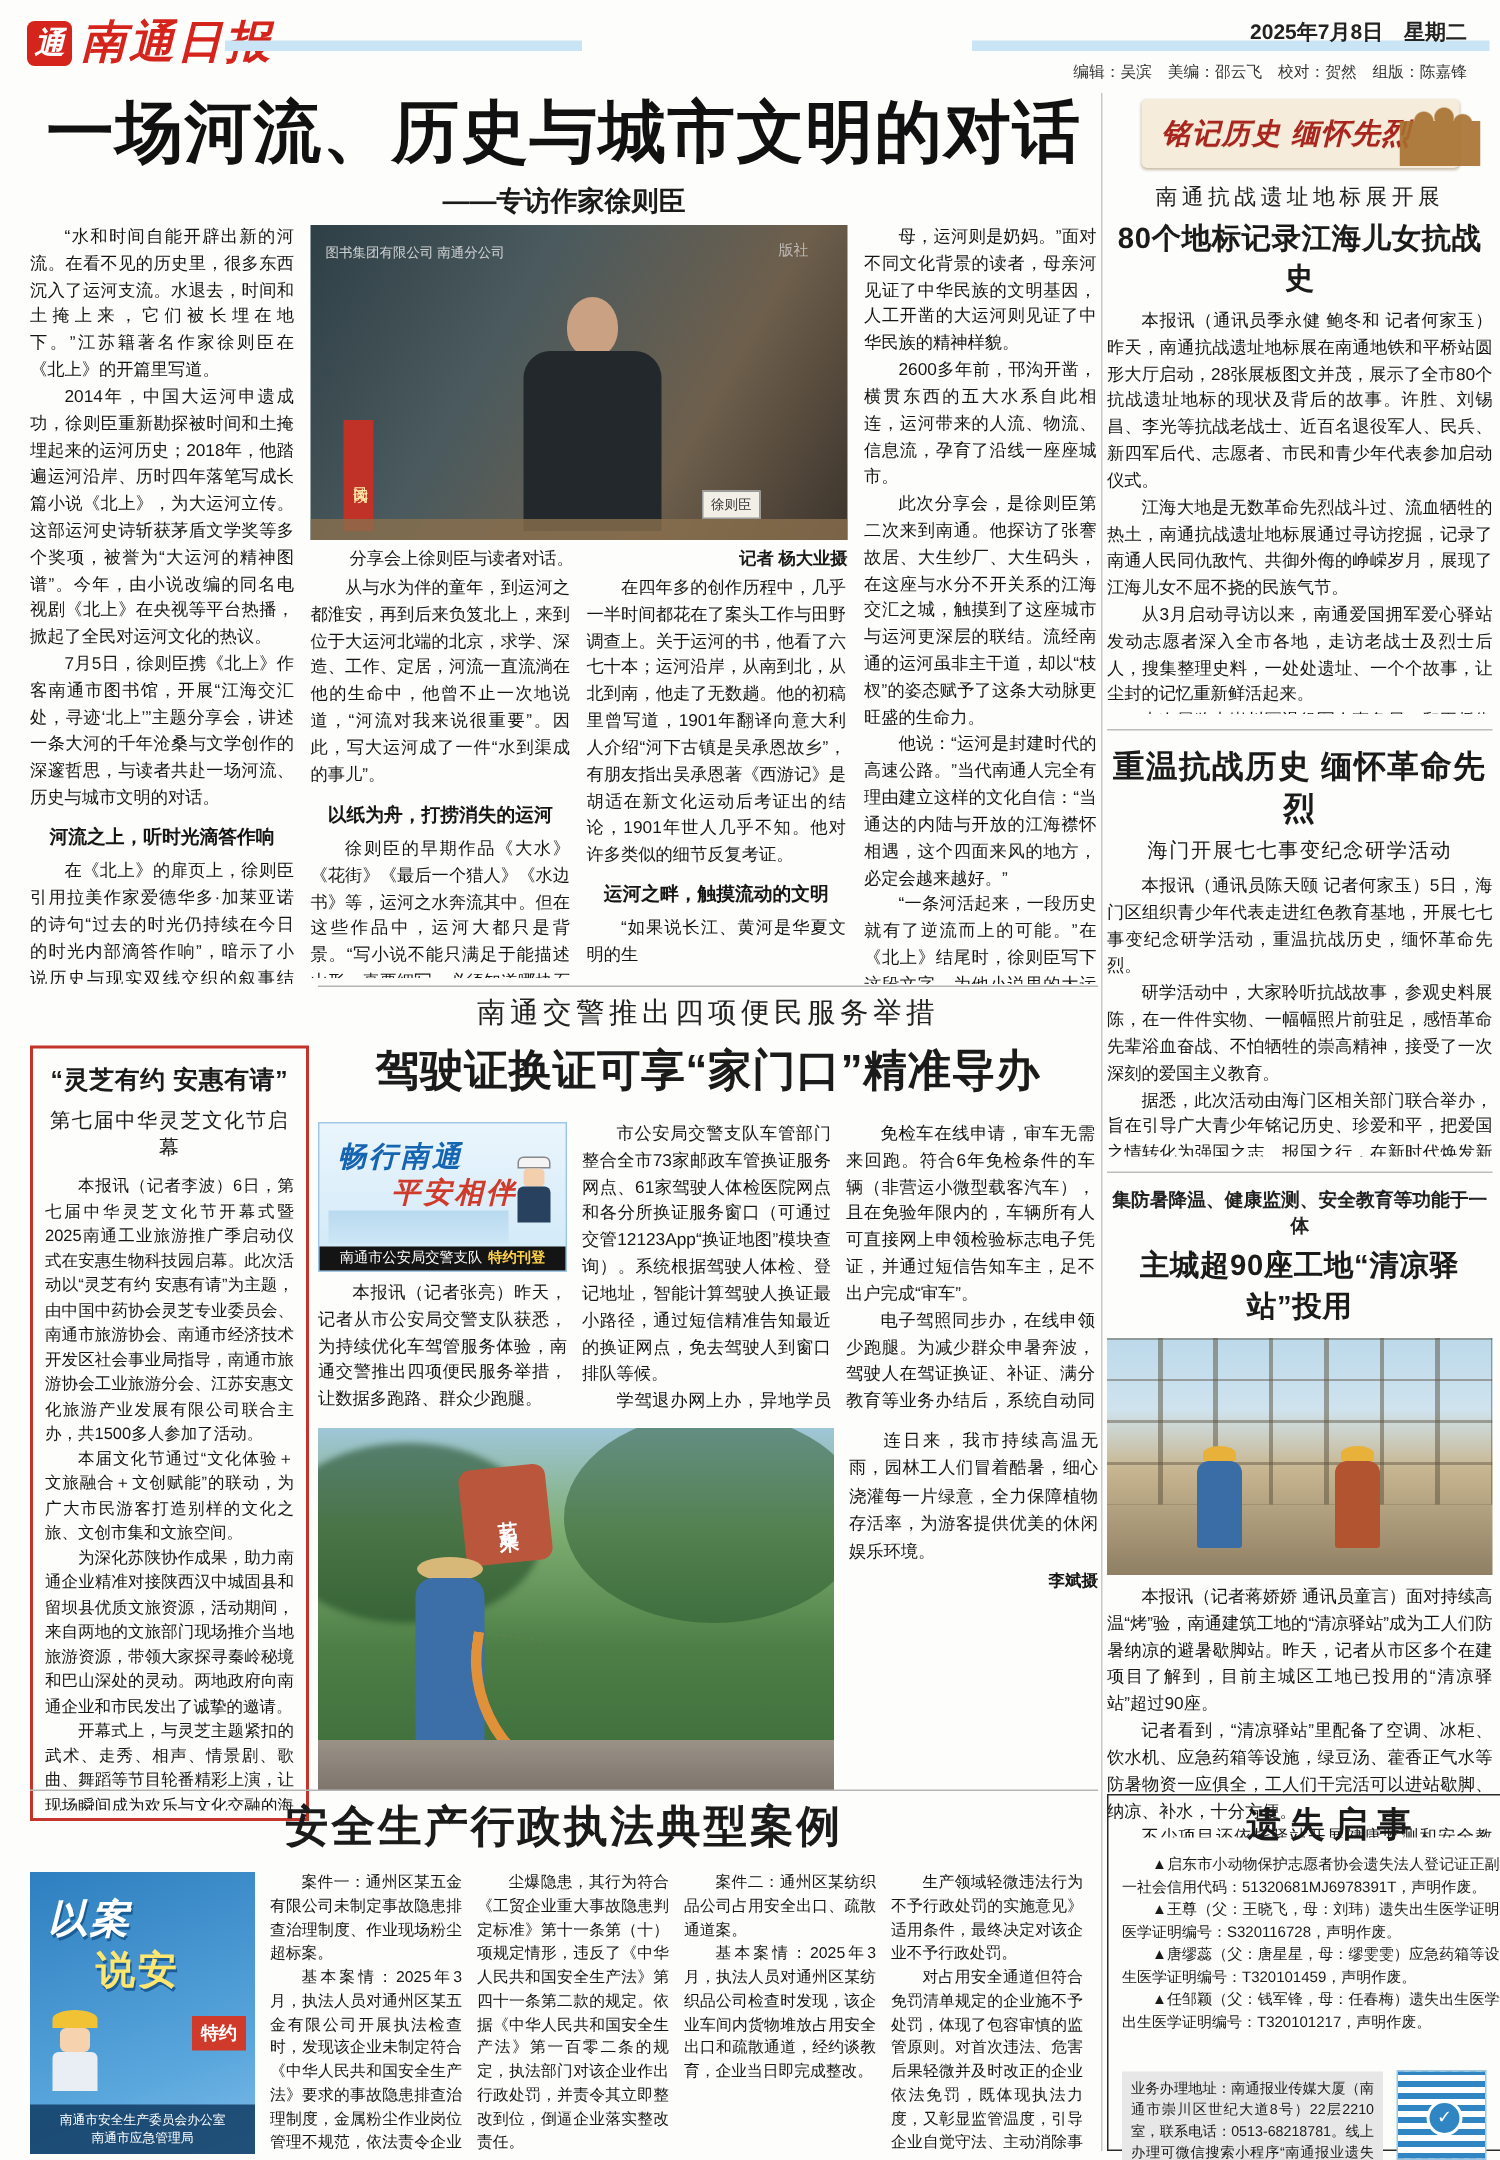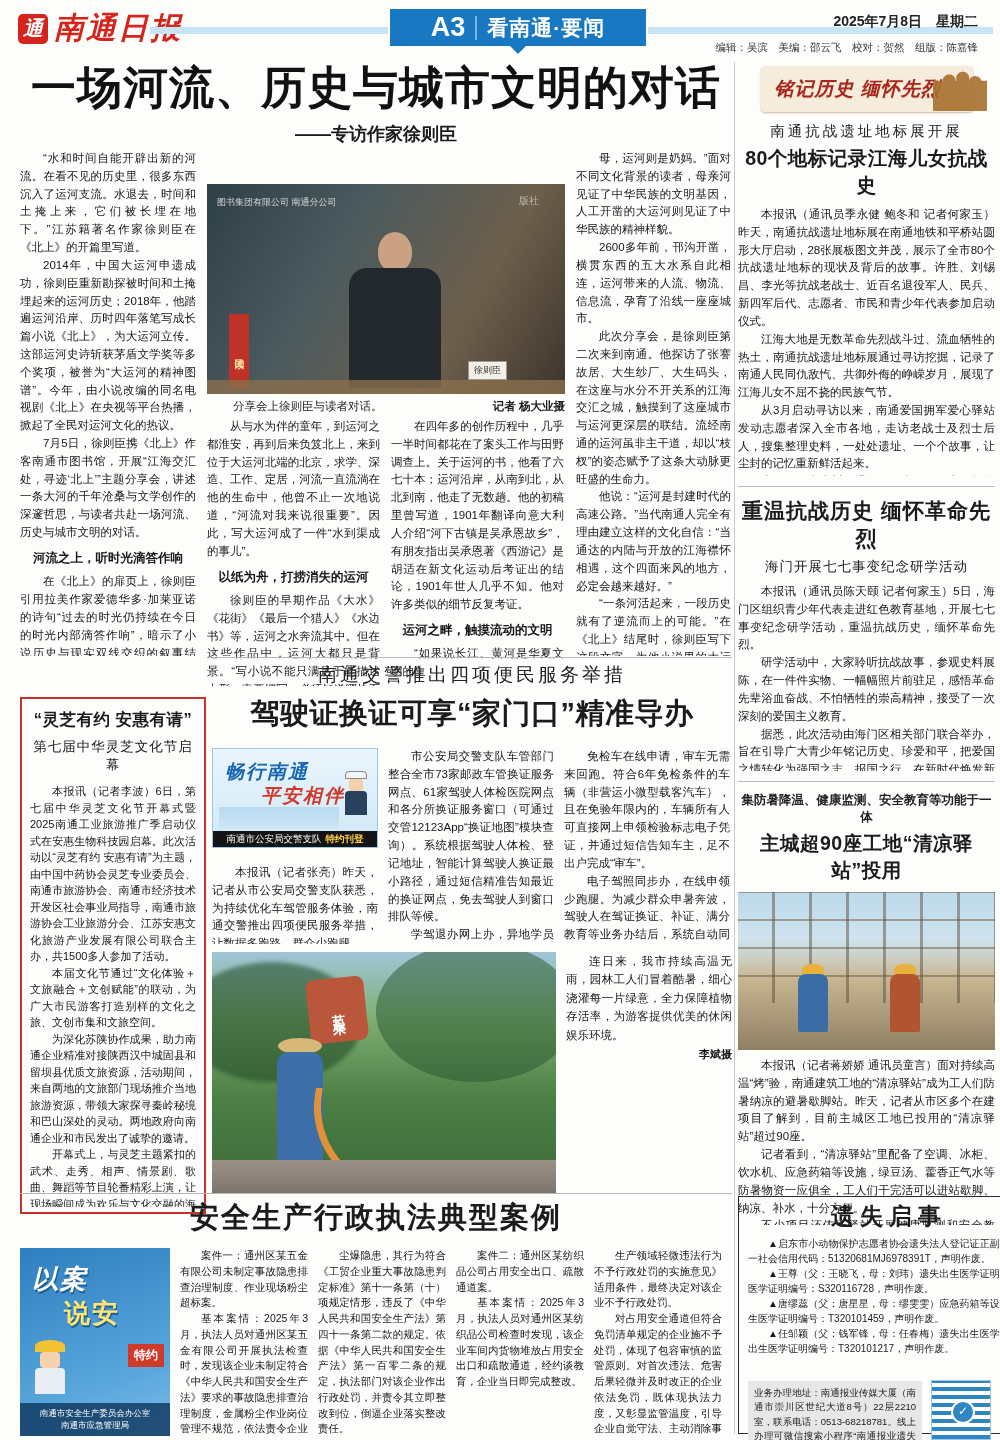--- a/index.html
+++ b/index.html
@@ -29,21 +29,21 @@
   .ncol p.subhead{margin:7px 0 5px;text-indent:0;text-align:center;font-weight:bold;font-size:12.5px;}
   .kicker{text-align:center;font-family:"Liberation Serif","DejaVu Serif",serif;letter-spacing:3px;color:#222;}
   .rule-h{position:absolute;height:1px;background:#b5b5b5;}
   .rule-v{position:absolute;width:1px;background:#c9c9c9;}
   
   .main-art{position:absolute;left:20px;top:62px;width:712px;height:596px;}
   .main-h1{font-size:45px;font-weight:900;text-align:center;letter-spacing:1px;line-height:1.15;color:#111;}
   .main-sub{font-size:18px;font-weight:bold;text-align:center;margin-top:8px;}
   .main-body{position:absolute;left:0;top:88px;width:712px;height:506px;display:flex;gap:11px;}
   .mcol1{width:176px;height:506px;}
-  .mmid{width:358px;position:relative;margin-top:34px;}
+  .mmid{width:358px;position:relative;}
   .mphoto{position:relative;width:358px;height:210px;background:linear-gradient(120deg,#2e3f46 0%,#4a5a5e 35%,#6e5f4c 70%,#3c342c 100%);overflow:hidden;}
   .mphoto .ovl1{position:absolute;left:10px;top:12px;color:#e8e8e8;font-size:9px;opacity:.85;width:120px;line-height:1.4;}
   .mphoto .ovl2{position:absolute;right:26px;top:10px;color:#ddd;font-size:10px;opacity:.7;}
   .mphoto .banner{position:absolute;left:22px;bottom:6px;width:20px;height:74px;background:#c03127;color:#ffe9a8;
                   font-size:10px;writing-mode:vertical-rl;text-align:center;line-height:20px;}
   .mphoto .figure{position:absolute;left:140px;top:48px;width:96px;height:162px;}
   .mphoto .figure .head{width:34px;height:40px;border-radius:50% 50% 46% 46%;background:#caa183;margin:0 auto;}
   .mphoto .figure .torso{width:92px;height:120px;border-radius:18px 18px 0 0;background:#23282c;margin:-4px auto 0;}
   .mphoto .namecard{position:absolute;right:58px;bottom:14px;background:#f2efe6;color:#333;font-size:9px;padding:2px 5px;border:1px solid #999;}
   .mphoto .table{position:absolute;left:0;bottom:0;width:100%;height:14px;background:#8a6f4e;opacity:.8;}
@@ -57,21 +57,21 @@
   .lz-box{position:absolute;left:20px;top:697px;width:186px;height:517px;border:2px solid #c4342b;box-sizing:border-box;padding:10px 8px;}
   .lz-title{font-size:16.5px;font-weight:900;text-align:center;letter-spacing:.5px;}
   .lz-sub{font-size:13.5px;text-align:center;margin:7px 0 9px;font-family:"Liberation Serif","DejaVu Serif",serif;letter-spacing:1px;}
   .lz-body{font-size:11px;line-height:1.5;height:424px;}
   
   .traffic{position:absolute;left:212px;top:662px;width:520px;height:532px;}
   .tr-kicker{font-size:19px;}
   .tr-h1{font-size:29px;font-weight:900;text-align:center;margin-top:6px;letter-spacing:.5px;}
   .tr-body{position:absolute;left:0;top:86px;width:520px;height:196px;display:flex;gap:10px;}
   .tr-body .ncol{width:166px;height:196px;}
-  .promo{width:166px;height:100px;box-sizing:border-box;border:1px solid #9cc7e6;background:linear-gradient(180deg,#eaf5fc,#cfe8f7);position:relative;margin-bottom:16px;}
+  .promo{width:166px;height:100px;box-sizing:border-box;border:1px solid #9cc7e6;background:linear-gradient(180deg,#eaf5fc,#cfe8f7);position:relative;margin-bottom:6px;}
   .promo .l1{position:absolute;left:12px;top:8px;font-size:19px;font-weight:900;font-style:italic;color:#1565b0;letter-spacing:2px;}
   .promo .l2{position:absolute;left:48px;top:32px;font-size:19px;font-weight:900;font-style:italic;color:#d03a2a;letter-spacing:2px;}
   .promo .cop{position:absolute;right:8px;top:22px;width:26px;height:48px;}
   .promo .cop .hat{width:22px;height:8px;background:#f4f4f4;border-radius:4px 4px 0 0;margin:0 auto;border:1px solid #888;box-sizing:border-box;}
   .promo .cop .face{width:14px;height:12px;background:#f3cfae;margin:0 auto;border-radius:3px;}
   .promo .cop .suit{width:22px;height:24px;background:#27415e;margin:0 auto;border-radius:4px 4px 0 0;}
   .promo .city{position:absolute;left:6px;bottom:18px;width:120px;height:22px;background:linear-gradient(180deg,rgba(120,180,220,.35),rgba(120,180,220,.08));}
   .promo .bar{position:absolute;left:0;bottom:0;width:100%;height:16px;background:#141414;color:#fff;font-size:9.5px;
               display:flex;align-items:center;justify-content:center;gap:4px;}
   .promo .bar .sp{color:#ffd24a;font-weight:bold;}
@@ -151,25 +151,20 @@
 
 <div id="page">
 
   <div class="hdr">
     <div class="masthead">
       <div class="mast-mark">通</div>
       <div class="mast-name">南通日报</div>
     </div>
     <div class="band l"></div>
     <div class="band r"></div>
-    <div class="pagebox">
-      <span class="pno">A3</span>
-      <span class="sep"></span>
-      <span class="sec">看南通·要闻</span>
-    </div>
     <div class="hdr-date">
       <span>2025年7月8日</span>
       <span style="margin-left:10px;">星期二</span>
     </div>
     <div class="hdr-staff">编辑：吴滨　美编：邵云飞　校对：贺然　组版：陈嘉锋</div>
   </div>
 
   <div class="rule-v" style="left:734px;top:62px;height:1372px;"></div>
 
   <div class="main-art">

